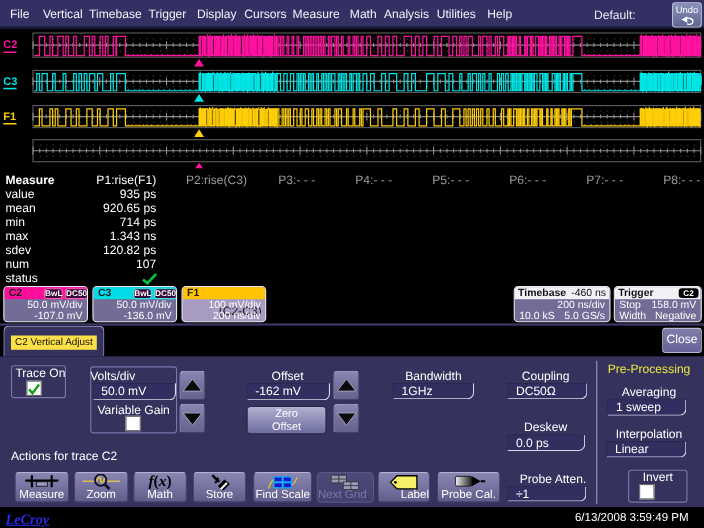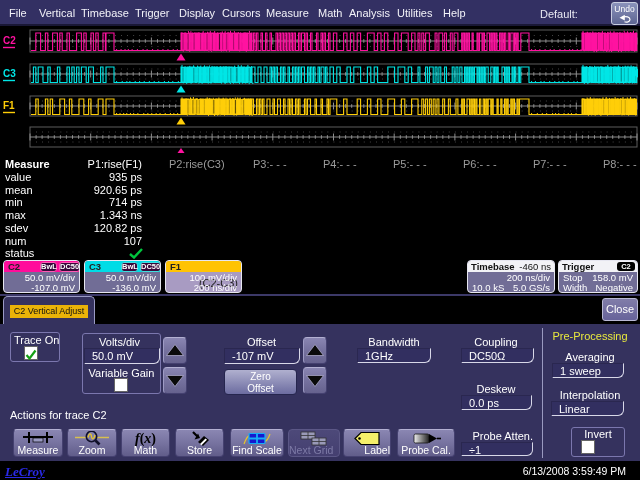--- a/index.html
+++ b/index.html
@@ -155,42 +155,42 @@
       <span style="position:absolute;right:2px;top:0.5px;width:18px;height:9px;background:#000;color:#fff;font-size:7.5px;font-weight:bold;text-align:center;border-radius:3px;line-height:9px">C2</span>
     </div>
     <div class="hdrtx" style="left:4px;top:11px">Stop</div>
     <div class="hdrtx" style="right:4px;top:11px">158.0 mV</div>
     <div class="hdrtx" style="left:4px;top:21px">Width</div>
     <div class="hdrtx" style="right:4px;top:21px">Negative</div>
   </div>
 <div style="position:absolute;left:0;top:294px;width:640px;height:2px;background:#3c3968;"></div>
 <div style="position:absolute;left:0;top:324px;width:640px;height:137px;background:#35325e;"></div>
 <div style="position:absolute;left:3px;top:296px;width:92px;height:28px;background:#35325e;border:1px solid #9a9ac4;border-bottom:none;border-radius:5px 5px 0 0;">
-    <div style="position:absolute;left:6px;top:8px;width:78px;height:13px;background:#eab308;font-size:9px;color:#111;text-align:center;line-height:13px;white-space:nowrap">C2 Vertical Adjust</div>
+    <div style="position:absolute;left:6px;top:8px;width:78px;height:13px;background:#fde047;font-size:9px;color:#111;text-align:center;line-height:13px;white-space:nowrap">C2 Vertical Adjust</div>
   </div>
 <div style="position:absolute;left:602px;top:298px;width:36px;height:23px;background:linear-gradient(180deg,#817da9,#67639a);border:1px solid #b9b9d4;border-radius:3px;color:#fff;font-size:11px;text-align:center;line-height:21px;">Close</div>
 <div class="grp" style="left:10px;top:332px;width:50px;height:30px"></div>
 <div class="lbl" style="left:14px;top:334px">Trace On</div>
 <div style="position:absolute;left:24px;top:346px;width:14px;height:14px;background:#fff;border:1px solid #666;"><svg width="12" height="12" viewBox="0 0 12 12">
       <path d="M1.5,6 L4.5,9.5 L10.5,1.5" stroke="#15a015" stroke-width="2.2" fill="none"></path>
     </svg></div>
 <div class="grp" style="left:82px;top:333px;width:79px;height:61px"></div>
-<div class="lbl" style="left:82px;top:336px;width:58px;text-align:right">Volts/div</div>
+<div class="lbl" style="left:82px;top:336px;width:58px;text-align:left">Volts/div</div>
 <div class="fld" style="left:84px;top:348px;width:76px;height:16px">50.0 mV</div>
 <div class="lbl" style="left:82px;top:367px;width:79px;text-align:center">Variable Gain</div>
 <div style="position:absolute;left:114px;top:378px;width:14px;height:14px;background:#fff;border:1px solid #666;"></div>
 <div class="btn" style="left:163px;top:337px;width:24px;height:27px"><svg width="22" height="25" viewBox="0 0 22 25">
       <polygon points="11.0,6.5 2.5,17.5 19.5,17.5" fill="#0a0a0a" stroke="#b8b5d5" stroke-width="0.7"></polygon>
     </svg></div>
 <div class="btn" style="left:163px;top:367px;width:24px;height:27px"><svg width="22" height="25" viewBox="0 0 22 25">
       <polygon points="11.0,18.5 2.5,7.5 19.5,7.5" fill="#0a0a0a" stroke="#b8b5d5" stroke-width="0.7"></polygon>
     </svg></div>
 <div class="grp" style="left:222px;top:333px;width:79px;height:61px;border:none"></div>
 <div class="lbl" style="left:222px;top:336px;width:79px;text-align:center">Offset</div>
-<div class="fld" style="left:224px;top:348px;width:76px;height:16px">-107 mV</div>
+<div class="fld" style="left:224px;top:348px;width:76px;height:16px">-162 mV</div>
 <div style="position:absolute;left:224px;top:369px;width:73px;height:26px;background:linear-gradient(180deg,#b0b0cf,#6c6ca0);border:1px solid #26264e;border-radius:4px;color:#fff;font-size:10px;text-align:center;line-height:12px;padding-top:1px;">Zero<br>Offset</div>
 <div class="btn" style="left:303px;top:337px;width:24px;height:27px"><svg width="22" height="25" viewBox="0 0 22 25">
       <polygon points="11.0,6.5 2.5,17.5 19.5,17.5" fill="#0a0a0a" stroke="#b8b5d5" stroke-width="0.7"></polygon>
     </svg></div>
 <div class="btn" style="left:303px;top:367px;width:24px;height:27px"><svg width="22" height="25" viewBox="0 0 22 25">
       <polygon points="11.0,18.5 2.5,7.5 19.5,7.5" fill="#0a0a0a" stroke="#b8b5d5" stroke-width="0.7"></polygon>
     </svg></div>
 <div class="lbl" style="left:357px;top:336px;width:74px;text-align:center">Bandwidth</div>
 <div class="fld" style="left:357px;top:348px;width:74px;height:15px">1GHz</div>
 <div class="lbl" style="left:459px;top:336px;width:74px;text-align:center">Coupling</div>

